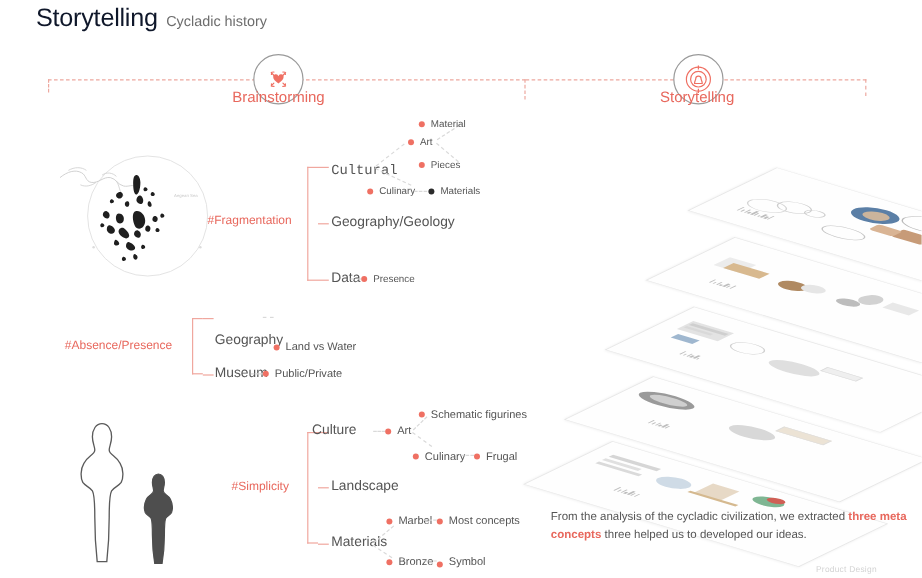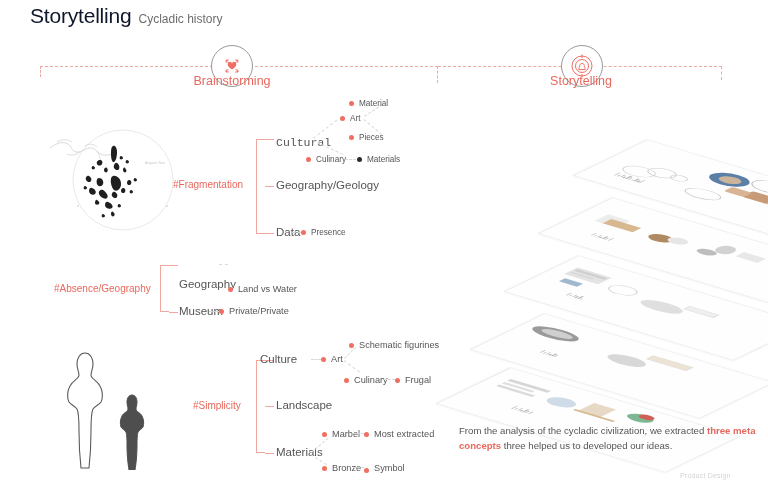--- a/index.html
+++ b/index.html
@@ -201,39 +201,39 @@
   <span class="dot dark"></span>
   <span class="nlabel">Materials</span>
 </div>
 
 <div class="dash-h" style="left:292px; top:232px; width:9px;"></div>
 <div class="node" style="left:301px; top:228px;">
   <span class="dot"></span>
   <span class="nlabel">Presence</span>
 </div>
 
-<div class="tag" style="left:54px; top:283px;">#Absence/Geography</div>
+<div class="tag" style="left:54px; top:283px;">#Absence/Presence</div>
 
 <div class="bracket" style="left:160px; top:265px; width:9px; height:47px;"></div>
 <div class="stub" style="left:169px; top:265px; width:9px;"></div>
 <div class="stub" style="left:169px; top:312px; width:9px;"></div>
 
 <div class="lvl1" style="left:179px; top:258px;margin-top:20px;">Geography</div>
 <div class="lvl1" style="left:179px; top:305px;">Museum</div>
 
 <div class="dash-h" style="left:219px; top:264px; width:9px;"></div>
 <div class="node" style="left:228px; top:260px;margin-top:24px;">
   <span class="dot"></span>
   <span class="nlabel md">Land vs Water</span>
 </div>
 
 <div class="dash-h" style="left:209px; top:311px; width:10px;"></div>
 <div class="node" style="left:219px; top:306px;">
   <span class="dot"></span>
-  <span class="nlabel md">Private/Private</span>
+  <span class="nlabel md">Public/Private</span>
 </div>
 
 <div class="abs" style="left:55px; top:345px;">
   <svg width="110" height="125" viewBox="0 0 110 125">
     <path d="M30 8c5 0 8 5 8 11 0 5-2 8-2 11 0 4 6 5 9 11 3 5 3 12 1 16-2 3-6 4-8 7-2 4-2 12-2 22 0 14-1 28-2 37h-8c-1-9-2-23-2-37 0-10 0-18-2-22-2-3-6-4-8-7-2-4-2-11 1-16 3-6 9-7 9-11 0-3-2-6-2-11 0-6 3-11 8-11z" fill="none" stroke="#5a5a5a" stroke-width="1.1"></path>
     <path d="M77 50c3 0 5 3 5 7 0 3-1 5-1 7 0 3 4 3 6 7 2 4 2 8 1 11-1 2-4 3-5 5-1 3-1 8-1 14 0 9-1 18-2 24h-6c-1-6-2-15-2-24 0-6 0-11-1-14-1-2-4-3-5-5-1-3-1-7 1-11 2-4 6-4 6-7 0-2-1-4-1-7 0-4 2-7 5-7z" fill="#4e4e4e" stroke="#4e4e4e" stroke-width="1"></path>
   </svg>
 </div>
 
 <div class="tag" style="left:193px; top:400px;">#Simplicity</div>
@@ -273,21 +273,21 @@
 <div class="dash-d" style="left:311px; top:452px; width:22px; transform:rotate(-40deg);"></div>
 <div class="dash-d" style="left:311px; top:454px; width:19px; transform:rotate(33deg);"></div>
 
 <div class="node" style="left:322px; top:429px;">
   <span class="dot"></span>
   <span class="nlabel md">Marbel</span>
 </div>
 <div class="dash-h" style="left:353px; top:433px; width:11px;"></div>
 <div class="node" style="left:364px; top:429px;">
   <span class="dot"></span>
-  <span class="nlabel md">Most extracted</span>
+  <span class="nlabel md">Most concepts</span>
 </div>
 
 <div class="node" style="left:322px; top:463px;">
   <span class="dot"></span>
   <span class="nlabel md">Bronze</span>
 </div>
 <div class="dash-h" style="left:353px; top:467px; width:11px;"></div>
 <div class="node" style="left:364px; top:463px;align-items:flex-end;">
   <span class="dot"></span>
   <span class="nlabel md">Symbol</span>

